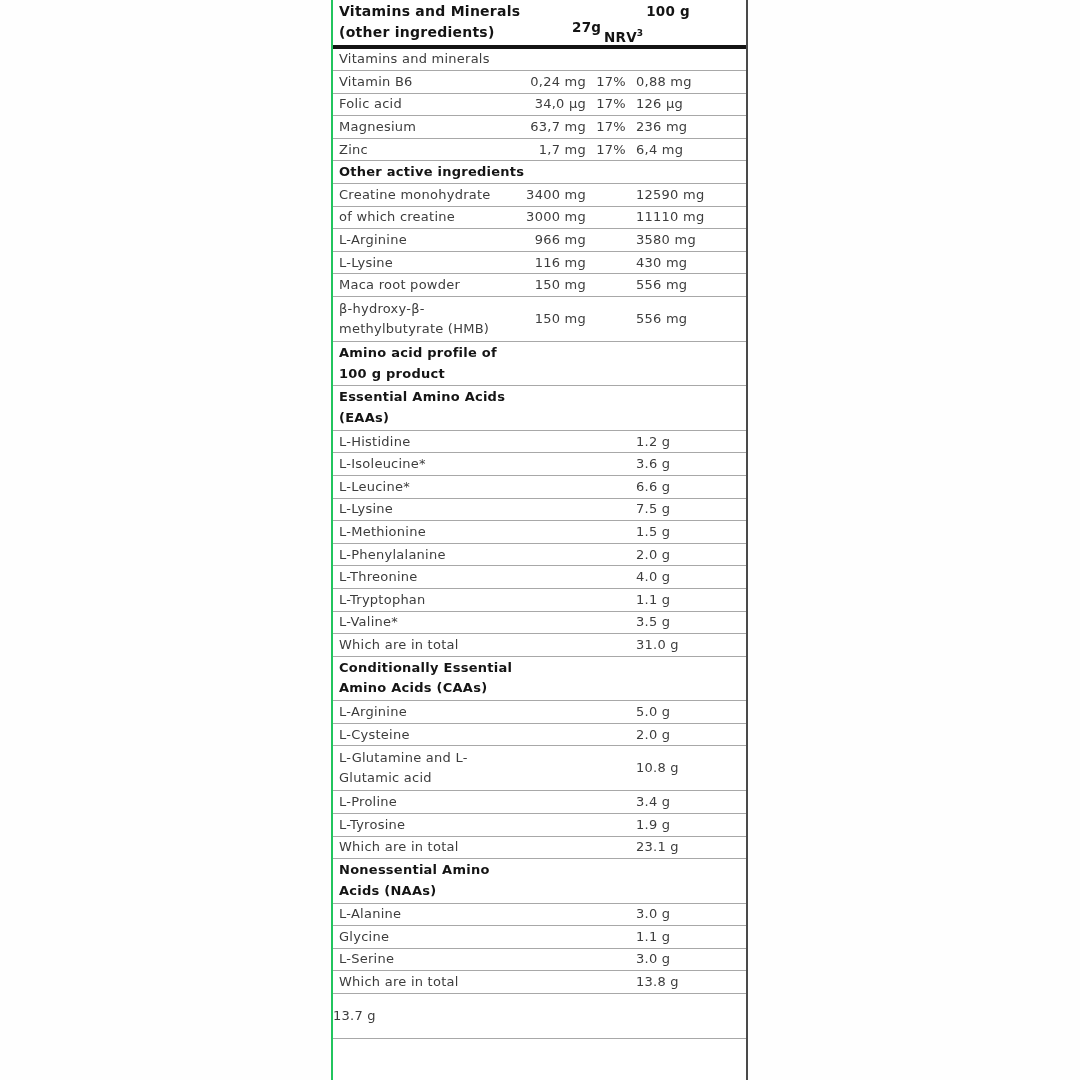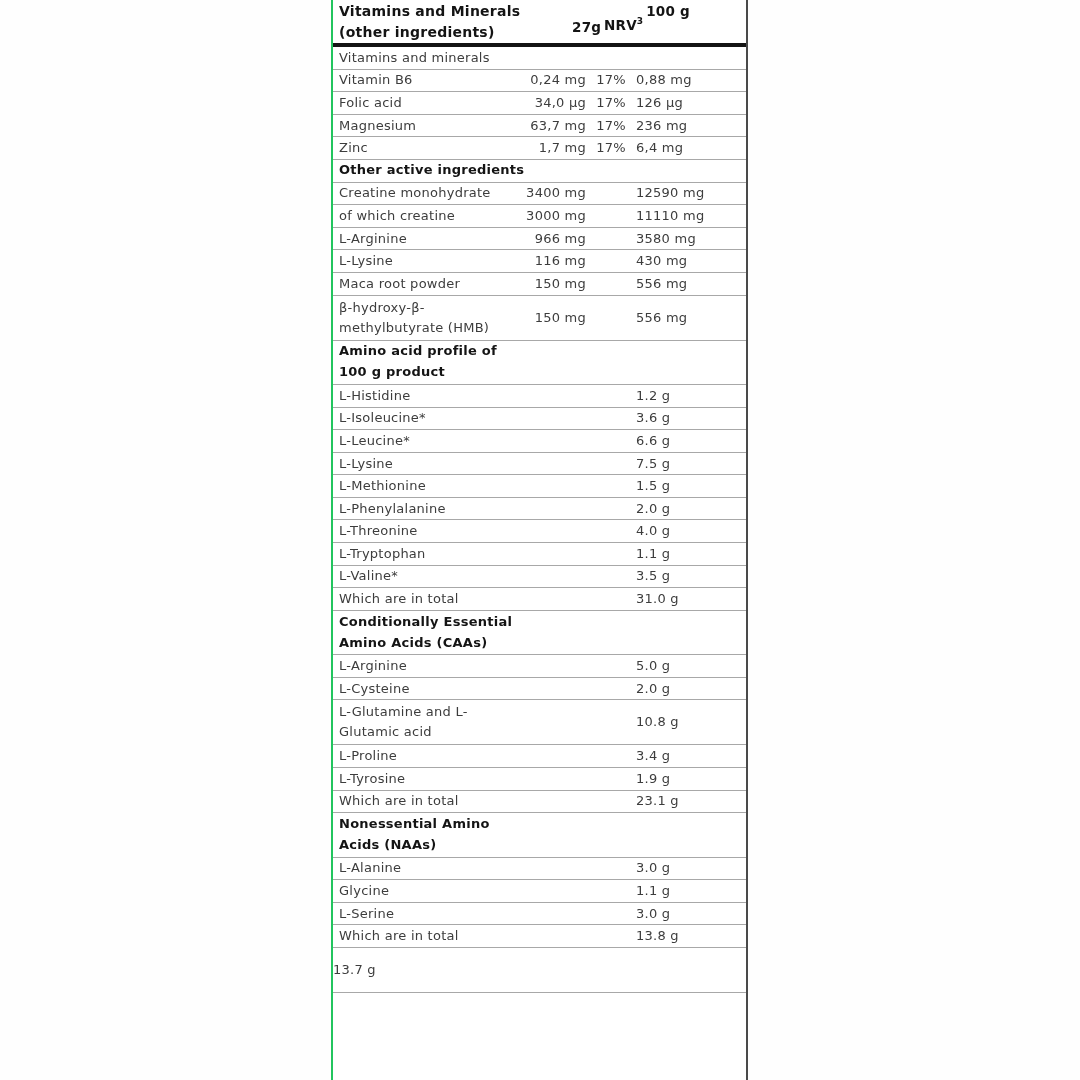--- a/index.html
+++ b/index.html
@@ -13,21 +13,21 @@
     position:absolute;left:331px;top:0;width:417px;height:1080px;
     box-sizing:border-box;background:#fff;
     border-left:2px solid #22c55e;border-right:2px solid #4a4a4a;
     overflow:hidden;
   }
   .thead{display:flex;padding:1px 10px 0 6px;}
   .thead-title{flex:1;font-weight:bold;font-size:14px;line-height:21px;
     color:#141414;letter-spacing:.25px;white-space:nowrap;}
   .thead-col{font-weight:bold;color:#141414;font-size:13.5px;letter-spacing:.25px;}
   .col-serving{width:90px;text-align:right;padding-top:18px;}
-  .col-nrv{width:50px;text-align:center;padding-top:15px;}
+  .col-nrv{width:50px;text-align:center;padding-top:27px;}
   .col-nrv sup{font-size:9px;}
   .col-per100{width:100px;padding-top:2px;}
   .thead-rule{height:4px;background:#141414;margin-top:0;}
   .row{
     display:flex;align-items:center;box-sizing:border-box;
     border-bottom:1px solid #a8a8a8;height:22.6px;
     font-size:13px;line-height:20px;letter-spacing:.25px;color:#3d3d3d;
   }
   .row.lines2{height:45px;}
   .row.bold{font-weight:bold;color:#141414;font-size:13px;line-height:20.8px;}
@@ -117,20 +117,24 @@
           <div class="c-name">β-hydroxy-β-
 methylbutyrate (HMB)</div>
           <div class="c-v27">150 mg</div>
           <div class="c-nrv"></div>
           <div class="c-v100">556 mg</div>
         </div>
         <div class="row bold lines2">
           <div class="c-name">Amino acid profile of
 100 g product</div>
         </div>
+        <div class="row bold lines2">
+          <div class="c-name">Essential Amino Acids
+(EAAs)</div>
+        </div>
         <div class="row">
           <div class="c-name">L-Histidine</div>
           <div class="c-v100">1.2 g</div>
         </div>
         <div class="row">
           <div class="c-name">L-Isoleucine*</div>
           <div class="c-v100">3.6 g</div>
         </div>
         <div class="row">
           <div class="c-name">L-Leucine*</div>

